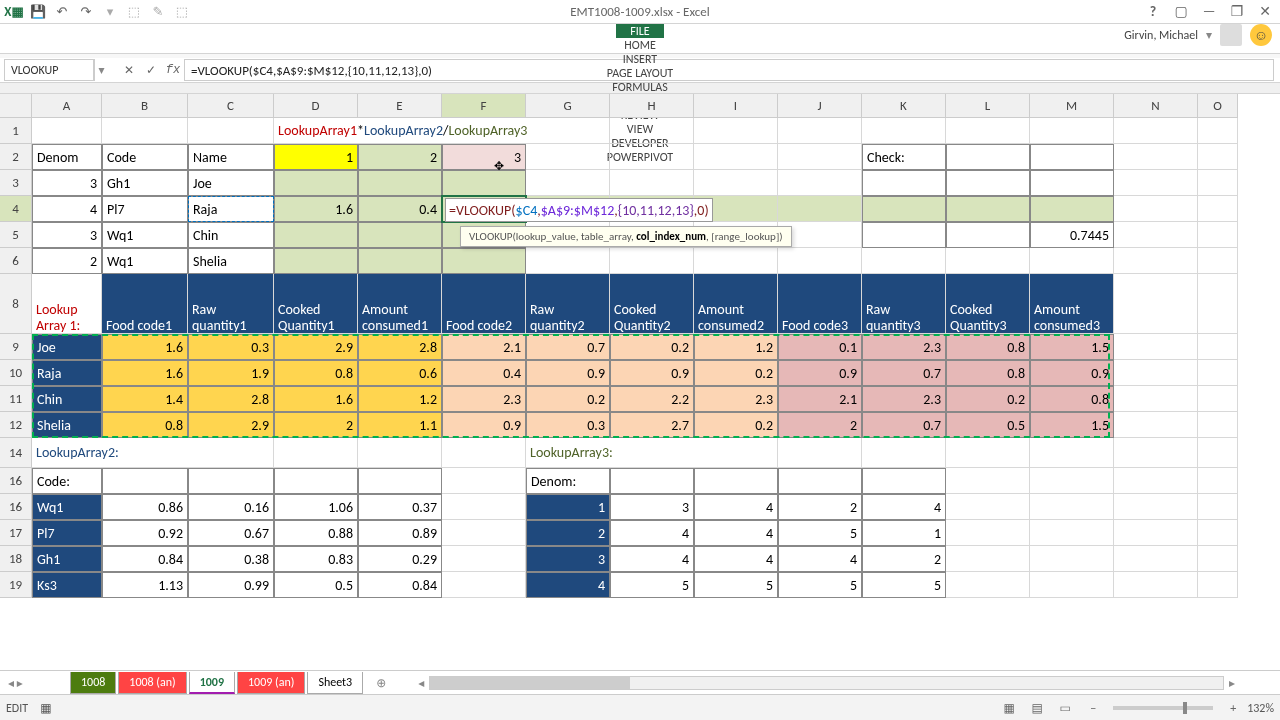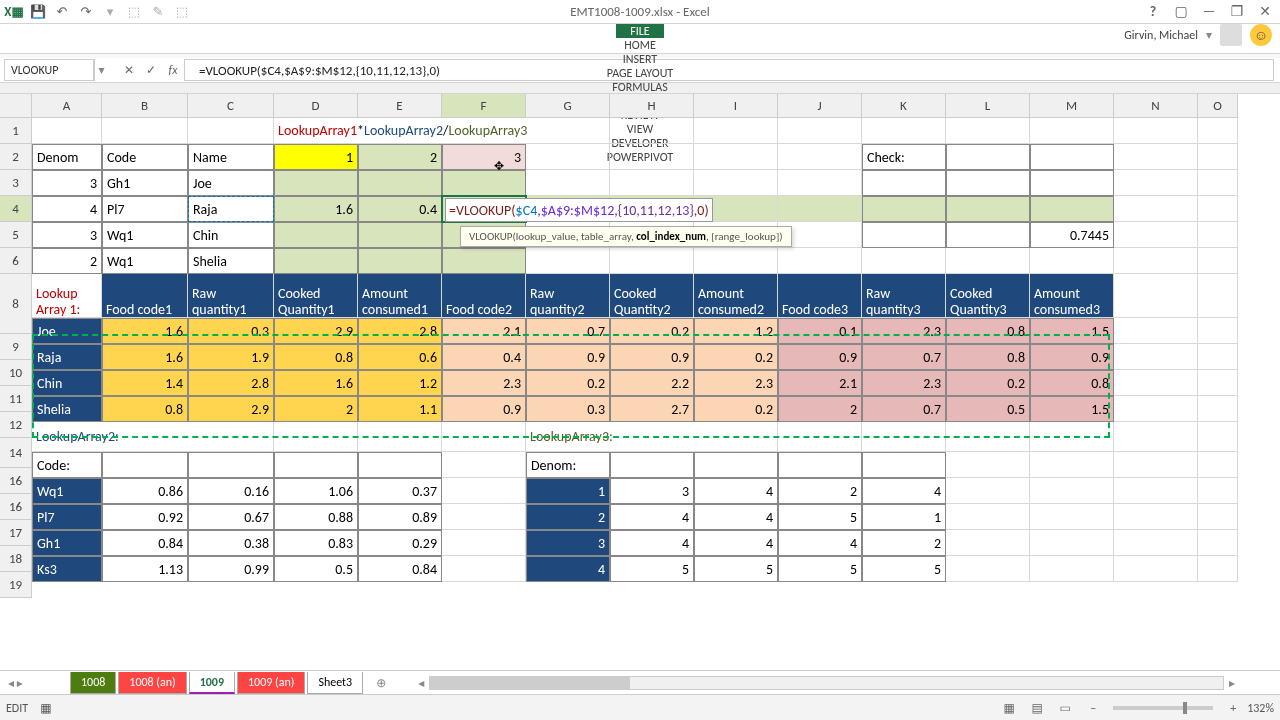--- a/index.html
+++ b/index.html
@@ -19,24 +19,24 @@
 .ribbon .file-tab { background: #217346; color: #fff; padding: 0 14px; height: 30px; display: flex; align-items: center; font-size: 12px; }
 .ribbon .tab { padding: 0 14px; height: 30px; display: flex; align-items: center; color: #444; font-size: 12px; }
 .ribbon .user { position: absolute; right: 8px; display: flex; align-items: center; gap: 8px; color: #444; font-size: 12px; }
 .avatar { width: 22px; height: 22px; background: #ddd; border-radius: 2px; }
 .face { width: 22px; height: 22px; background: #ffc83d; border-radius: 50%; display:flex;align-items:center;justify-content:center;font-size:14px; }
 
 
 .fbar-row { height: 28px; display: flex; align-items: center; border-top: 4px solid #f7f7f7; background: #fff; }
 .name-box { width: 90px; height: 22px; border: 1px solid #ccc; display: flex; align-items: center; padding: 0 6px; margin-left: 4px; font-size: 12px; color: #333; }
 .name-box-dd { width: 14px; text-align: center; color: #888; border-left: 1px solid #ccc; height: 22px; display: flex; align-items: center; justify-content: center; margin-right: 10px; }
-.fx-btn { width: 22px; display: flex; align-items: center; justify-content: center; color: #666; font-style: italic; }
+.fx-btn { width: 22px; display: flex; align-items: center; justify-content: center; color: #666; font-style: italic; font-family: Liberation Mono, monospace; }
 .check { color: #666; width: 22px; text-align: center; }
 .cancel { color: #666; width: 22px; text-align: center; }
-.fbar { flex: 1; height: 22px; border: 1px solid #ccc; display: flex; align-items: center; padding: 0 14px; margin-right: 6px; font-size: 13px; color: #222; }
+.fbar { flex: 1; height: 22px; border: 1px solid #ccc; display: flex; align-items: center; padding: 0 6px; margin-right: 6px; font-size: 13px; color: #222; }
 .sep-bar { height: 12px; background: #f0f0f0; border-top:1px solid #d4d4d4; border-bottom:1px solid #d4d4d4;}
 
 
 .grid-wrap { position: relative; overflow: hidden; height: 550px;}
 .corner { position: absolute; left: 0; top: 0; width: 32px; height: 24px; background: #f0f0f0; border-right: 1px solid #ccc; border-bottom: 1px solid #ccc; }
 .col-headers { position: absolute; left: 32px; top: 0; display: flex; height: 24px; }
 .col-h { background: #f0f0f0; border-right: 1px solid #ccc; border-bottom: 1px solid #ccc; display: flex; align-items: center; justify-content: center; color: #444; font-size: 13px; }
 .row-headers { position: absolute; left: 0; top: 24px; width: 32px; }
 .row-h { height: 26px; background: #f0f0f0; border-right: 1px solid #ccc; border-bottom: 1px solid #ccc; display: flex; align-items: center; justify-content: center; color: #444; font-size: 13px; }
 
@@ -284,21 +284,21 @@
         <div class="cell cH"></div>
         <div class="cell cI"></div>
         <div class="cell cJ"></div>
       <div class="cell cK"></div>
         <div class="cell cL"></div>
         <div class="cell cM"></div>
         <div class="cell cN"></div>
         <div class="cell cO"></div>
     </div>
 
-    <div class="row" style="height:44px">
+    <div class="row" style="height:60px">
       <div class="cell cA txt-red" style="white-space:normal;line-height:1.1;align-items:flex-end">Lookup Array 1:</div>
       <div class="cell cB bg-darkblue" style="white-space:normal;line-height:1.1;align-items:flex-end">Food code1</div>
       <div class="cell cC bg-darkblue" style="white-space:normal;line-height:1.1;align-items:flex-end">Raw quantity1</div>
       <div class="cell cD bg-darkblue" style="white-space:normal;line-height:1.1;align-items:flex-end">Cooked Quantity1</div>
       <div class="cell cE bg-darkblue" style="white-space:normal;line-height:1.1;align-items:flex-end">Amount consumed1</div>
       <div class="cell cF bg-darkblue" style="white-space:normal;line-height:1.1;align-items:flex-end">Food code2</div>
       <div class="cell cG bg-darkblue" style="white-space:normal;line-height:1.1;align-items:flex-end">Raw quantity2</div>
       <div class="cell cH bg-darkblue" style="white-space:normal;line-height:1.1;align-items:flex-end">Cooked Quantity2</div>
       <div class="cell cI bg-darkblue" style="white-space:normal;line-height:1.1;align-items:flex-end">Amount consumed2</div>
       <div class="cell cJ bg-darkblue" style="white-space:normal;line-height:1.1;align-items:flex-end">Food code3</div>

